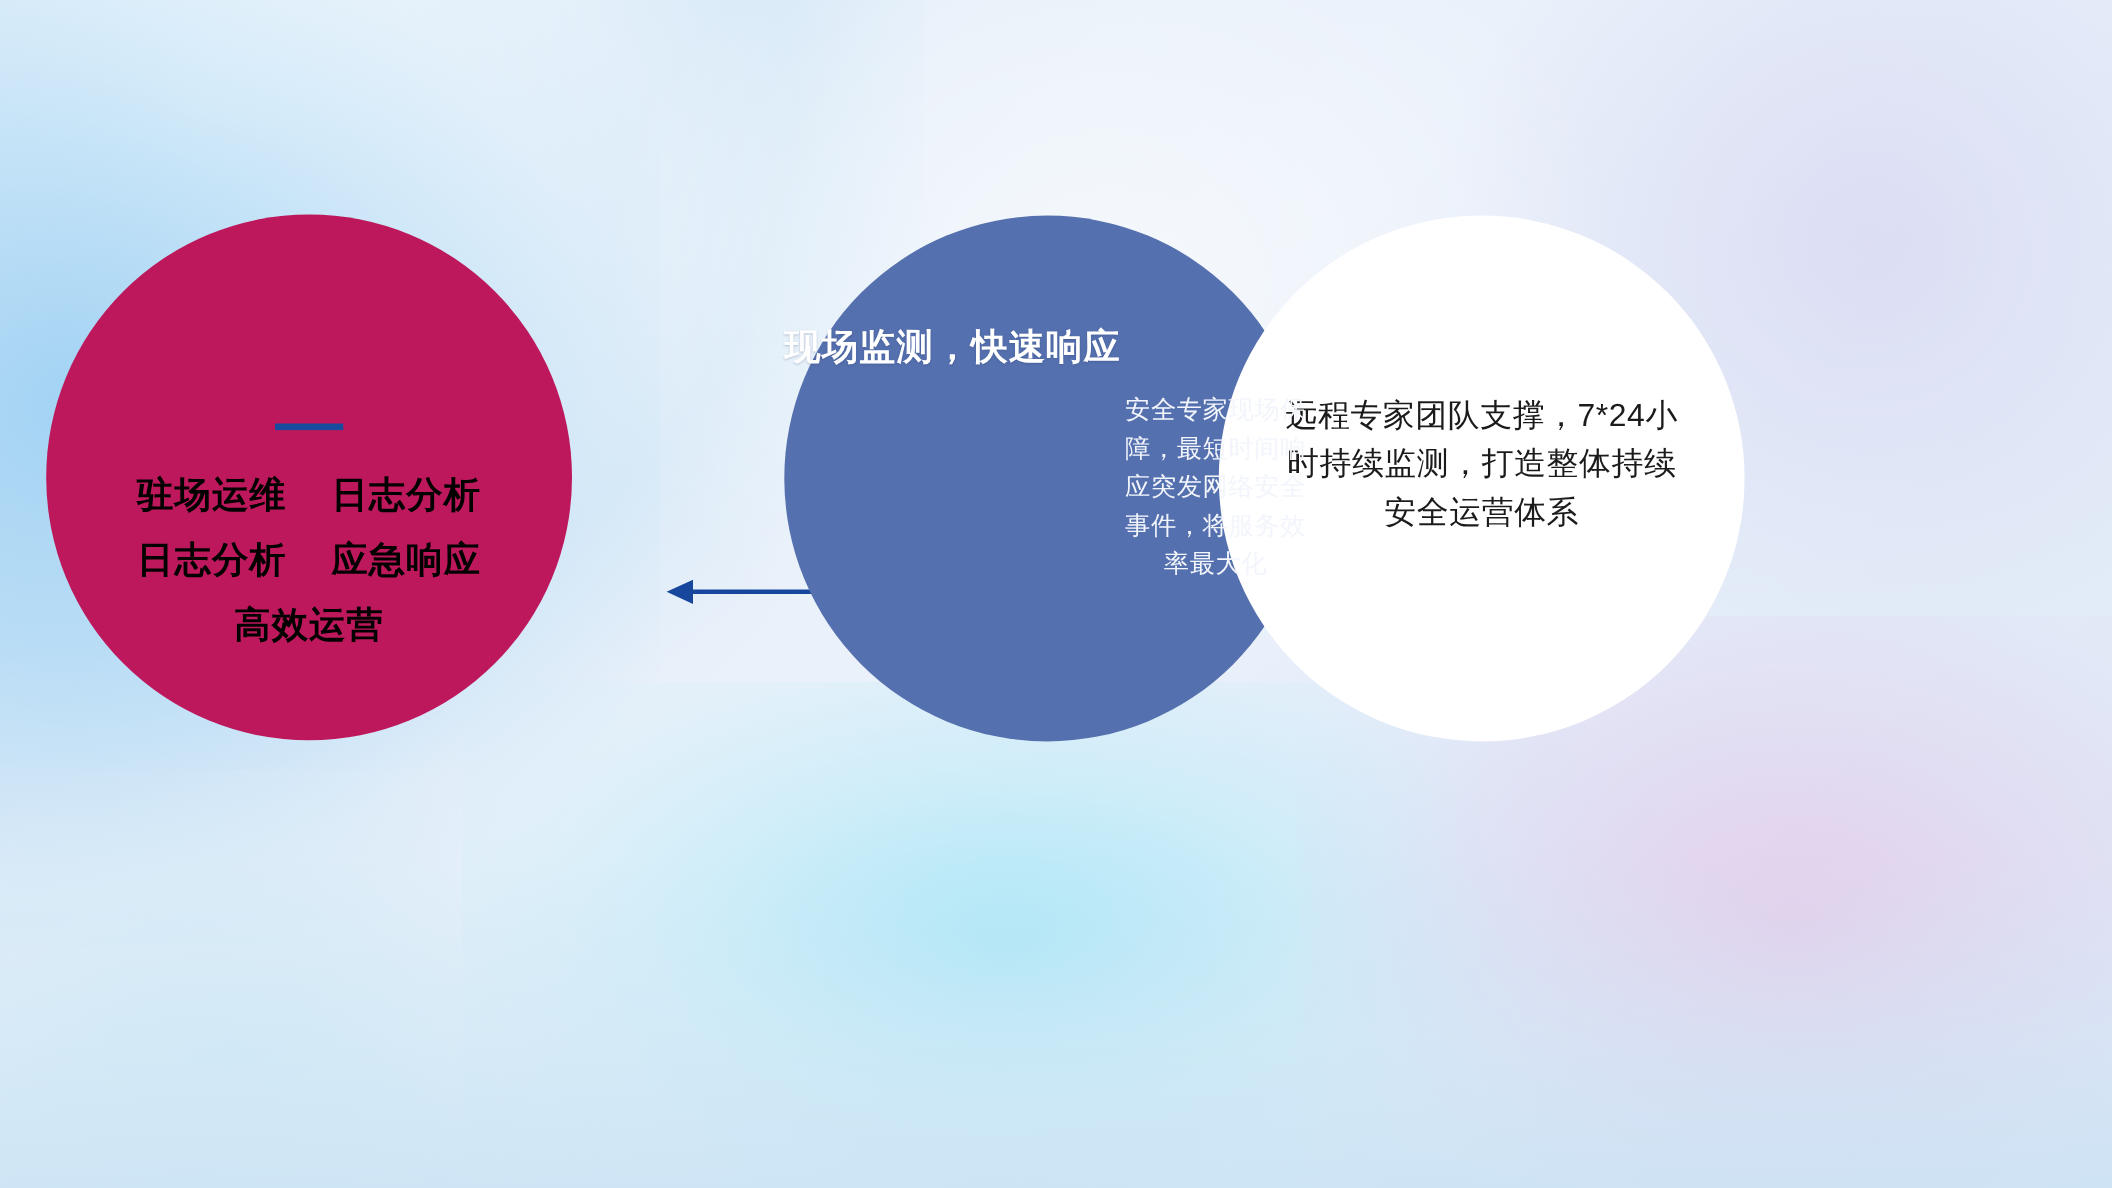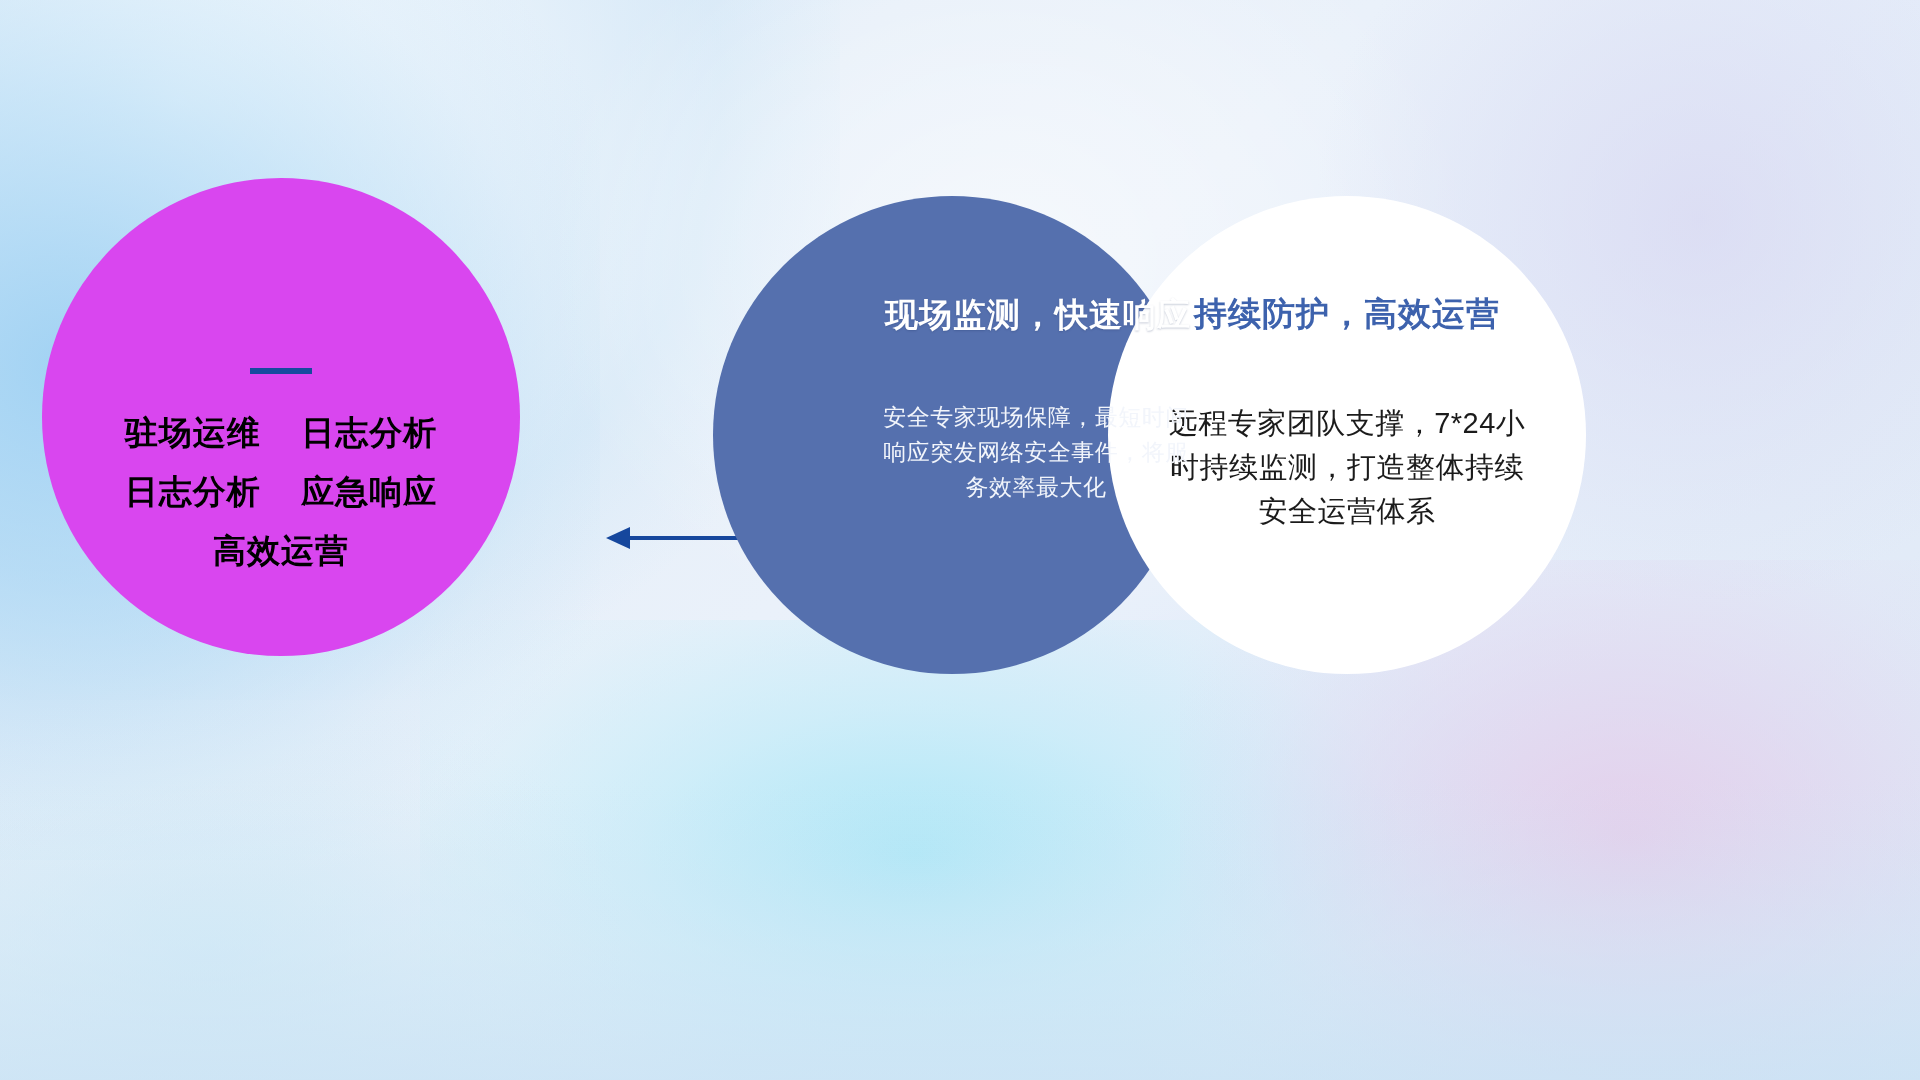--- a/index.html
+++ b/index.html
@@ -129,24 +129,24 @@
 
   
   .circle {
     position: absolute;
     border-radius: 50%;
     box-sizing: border-box;
   }
 
   .circle-left {
     left: 42px;
-    top: 178px;
+    top: 195px;
     width: 478px;
     height: 478px;
-    background: #d946ef;
+    background: #be185d;
     z-index: 4;
   }
 
   .circle-mid {
     left: 713px;
     top: 196px;
     width: 478px;
     height: 478px;
     background: #5570ae;
     z-index: 3;
@@ -194,22 +194,21 @@
   .left-line:last-child { margin-bottom: 0; }
 
   
   .mid-inner {
     position: absolute;
     left: 0;
     top: 0;
     width: 100%;
     height: 100%;
     display: flex;
-    flex-direction: column;
-    align-items: flex-end;
+    align-items: flex-start;
     padding-top: 97px;
     box-sizing: border-box;
     z-index: 6;
   }
   .mid-title {
     color: #ffffff;
     font-size: 33px;
     font-weight: bold;
     letter-spacing: 1px;
     white-space: nowrap;
@@ -294,21 +293,20 @@
 
   <svg class="arrow" viewBox="0 0 264 36" xmlns="http://www.w3.org/2000/svg">
     <line x1="264" y1="18" x2="20" y2="18" stroke="#16479d" stroke-width="4"></line>
     <polygon points="2,18 26,7 26,29" fill="#16479d"></polygon>
   </svg>
 
   <div class="circle circle-mid"></div>
 
   <div class="circle circle-right">
     <div class="right-inner">
-      <div class="right-title">持续防护，高效运营</div>
       <div class="right-body">远程专家团队支撑，7*24小时持续监测，打造整体持续安全运营体系</div>
     </div>
   </div>
 
   <div class="mid-text-layer">
     <div class="mid-inner">
       <div class="mid-title">现场监测，快速响应</div>
       <div class="mid-body">安全专家现场保障，最短时间响应突发网络安全事件，将服务效率最大化</div>
     </div>
   </div>

